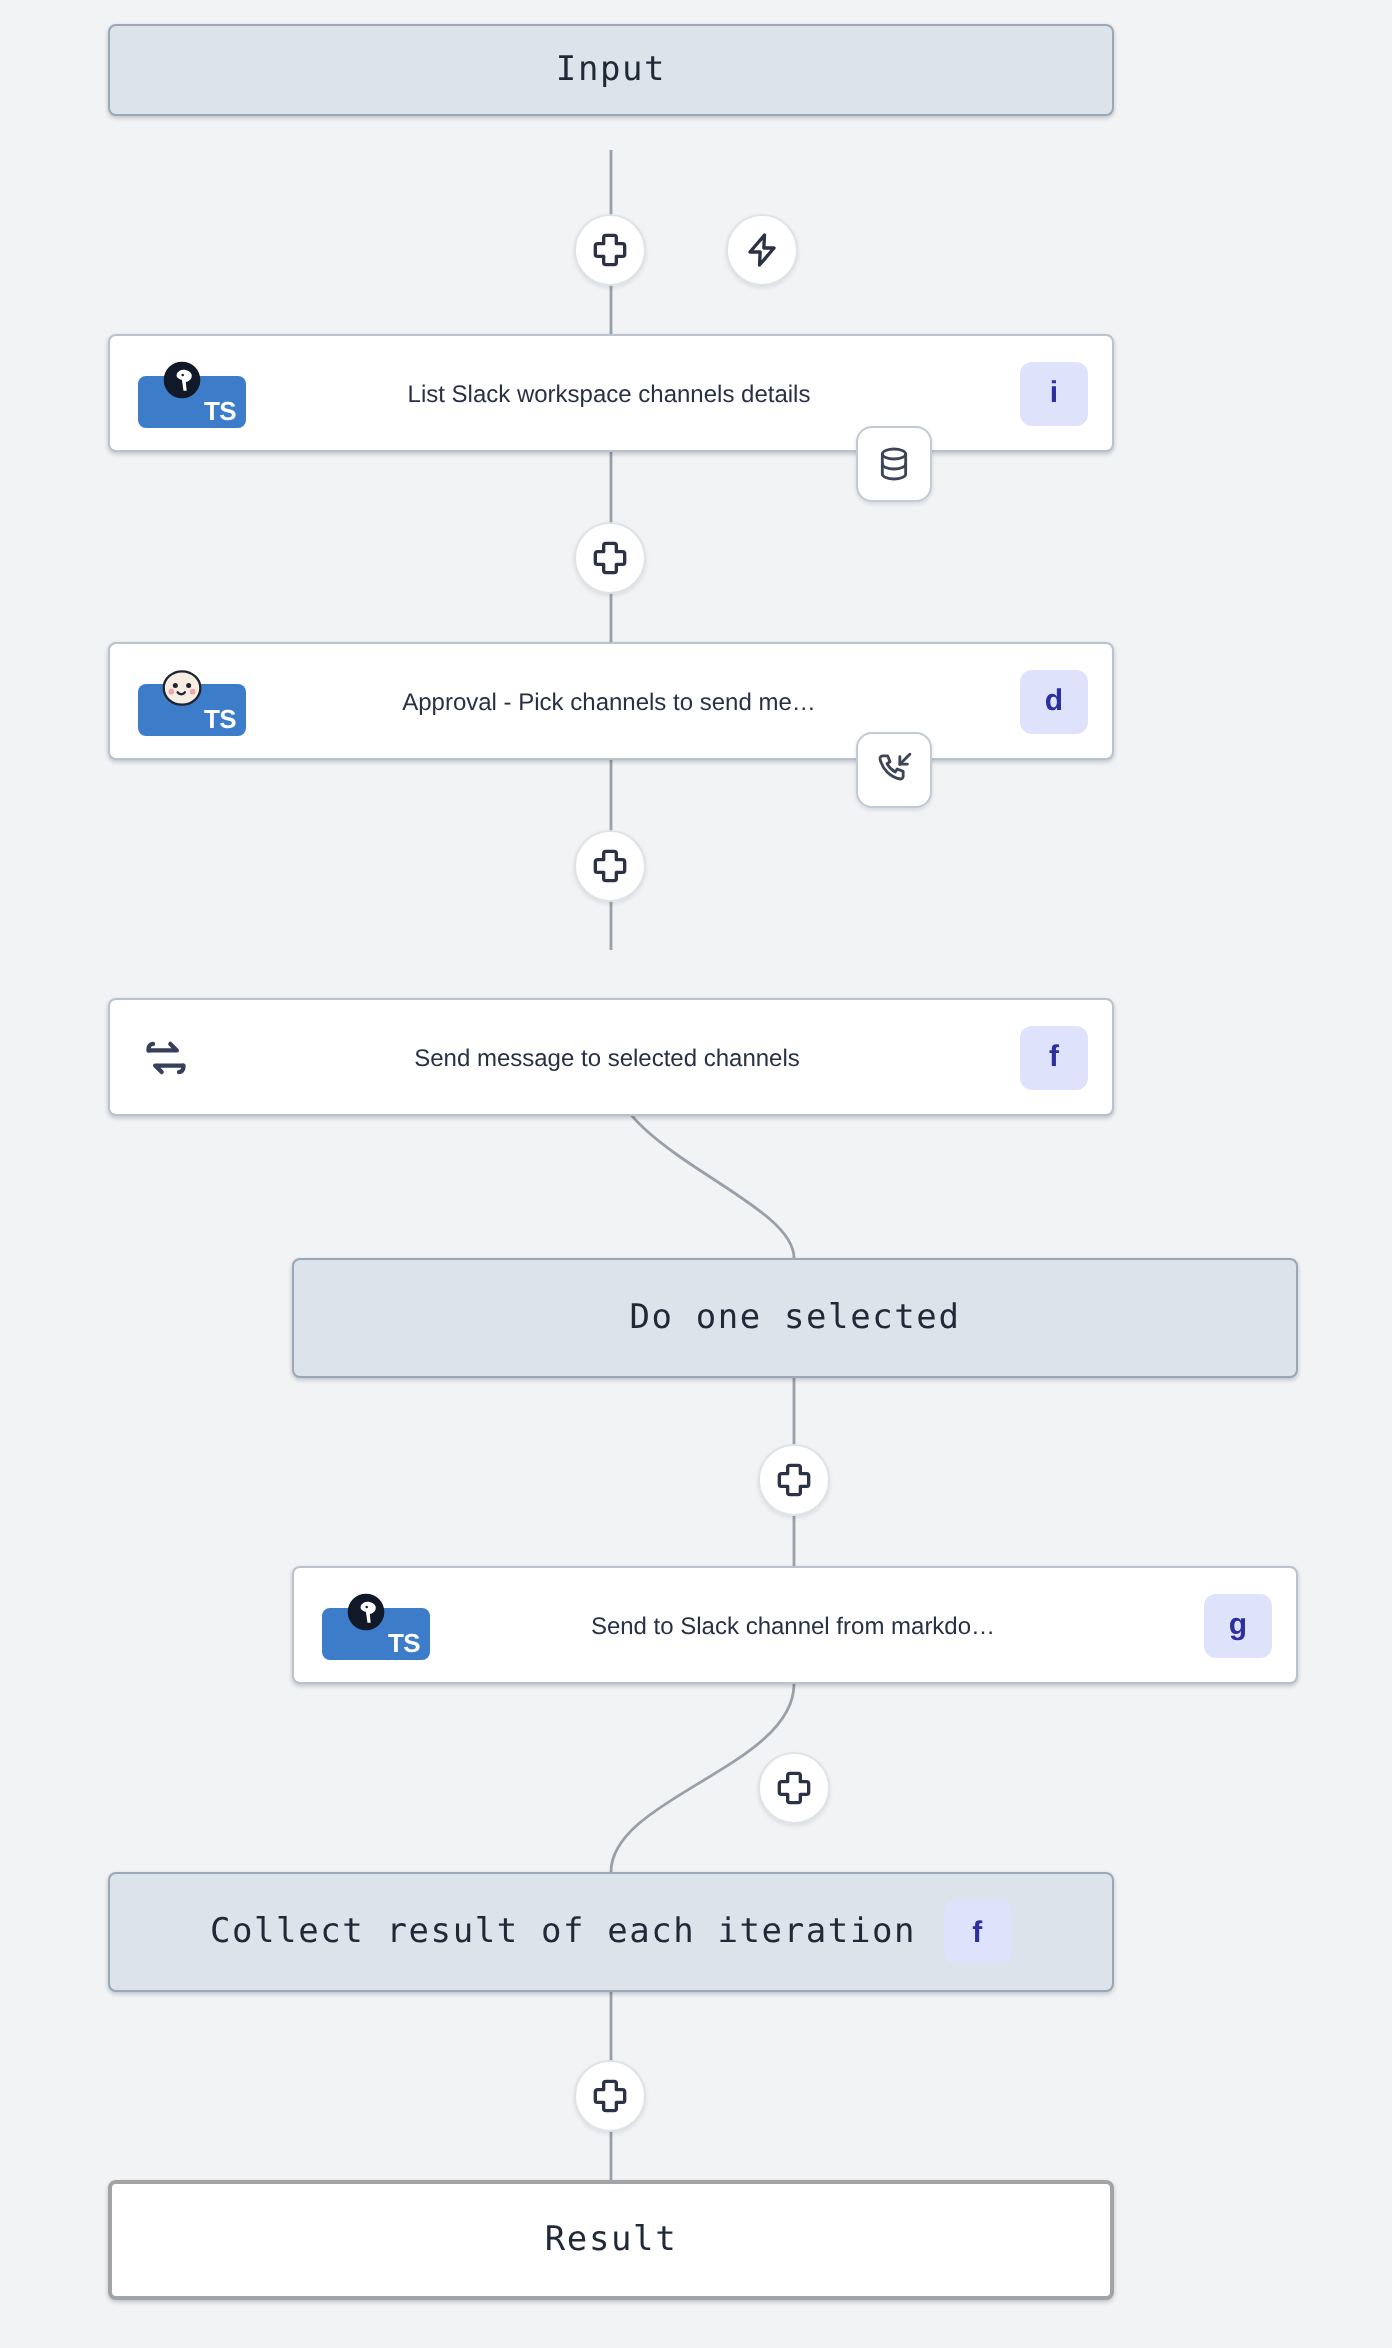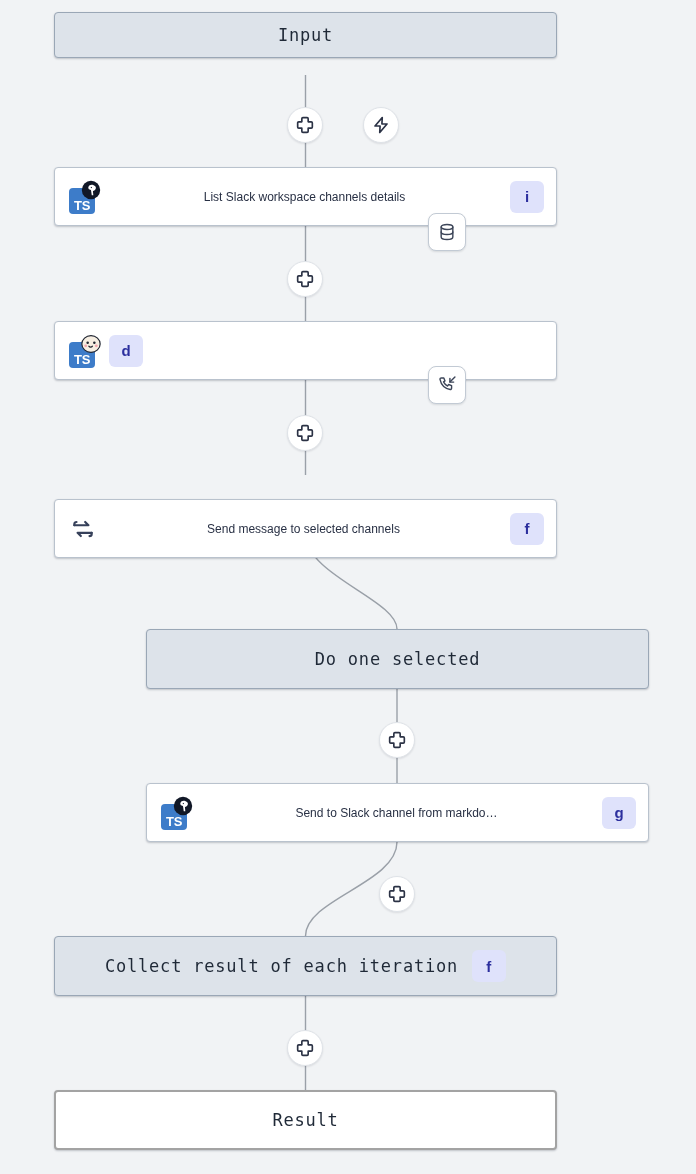--- a/index.html
+++ b/index.html
@@ -111,20 +111,21 @@
     background: #3d7cc9;
     color: #ffffff;
     font-family: "Liberation Sans", sans-serif;
     font-size: 13px;
     font-weight: 700;
     display: flex;
     align-items: flex-end;
     justify-content: center;
     letter-spacing: -0.3px;
     line-height: 1.15;
+    padding-left: 28px;
   }
   .runtime-glyph {
     position: absolute;
     right: -2px;
     top: 0;
     width: 20px;
     height: 20px;
   }
 
   
@@ -239,20 +240,21 @@
       <span class="ts-tile">TS</span>
       <svg class="runtime-glyph" viewBox="0 0 24 24">
         <ellipse cx="12" cy="12" rx="11" ry="10" fill="#f6eee2" stroke="#1f2430" stroke-width="1.4"></ellipse>
         <circle cx="8" cy="10.5" r="1.5" fill="#1f2430"></circle>
         <circle cx="16" cy="10.5" r="1.5" fill="#1f2430"></circle>
         <circle cx="5.6" cy="14.2" r="1.7" fill="#f0a6ae"></circle>
         <circle cx="18.4" cy="14.2" r="1.7" fill="#f0a6ae"></circle>
         <path d="M9.4 14.6c.9 1.5 3.4 1.5 4.3 0" fill="none" stroke="#1f2430" stroke-width="1.4" stroke-linecap="round"></path>
       </svg>
     </span>
+    <span class="step-label">Approval - Pick channels to send me…</span>
     <span class="letter-badge">d</span>
   </div>
   <div class="corner-badge" style="left:428px; top:366px;">
     <svg width="20" height="20" viewBox="0 0 24 24" fill="none" stroke="currentColor" stroke-width="1.7" stroke-linecap="round" stroke-linejoin="round">
       <path d="M15.5 4v4.5H20"></path>
       <path d="M21.5 2.5 15.5 8.5"></path>
       <path d="M5.2 3.5h3l1.4 3.6-1.8 1.1a11.5 11.5 0 0 0 5 5l1.1-1.8 3.6 1.4v3a1.6 1.6 0 0 1-1.7 1.6A15.6 15.6 0 0 1 3.6 5.2a1.6 1.6 0 0 1 1.6-1.7z"></path>
     </svg>
   </div>
 

